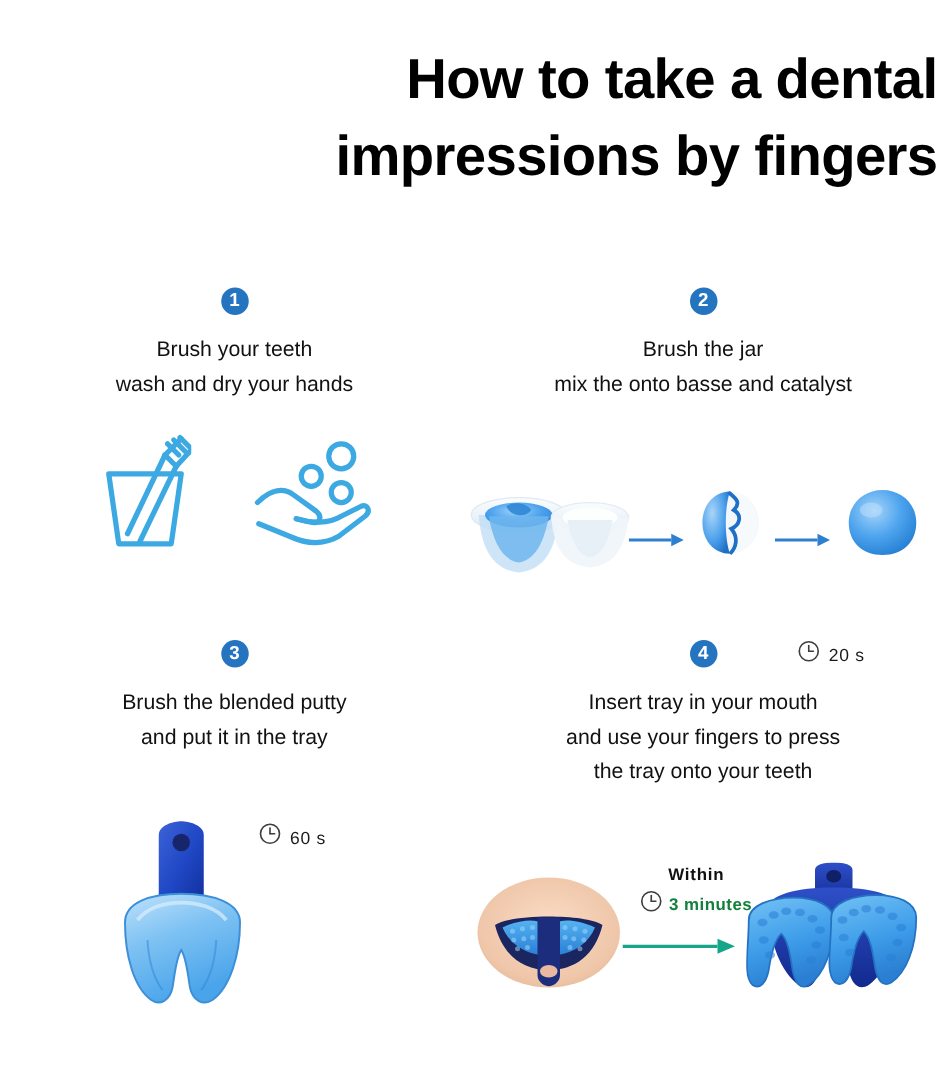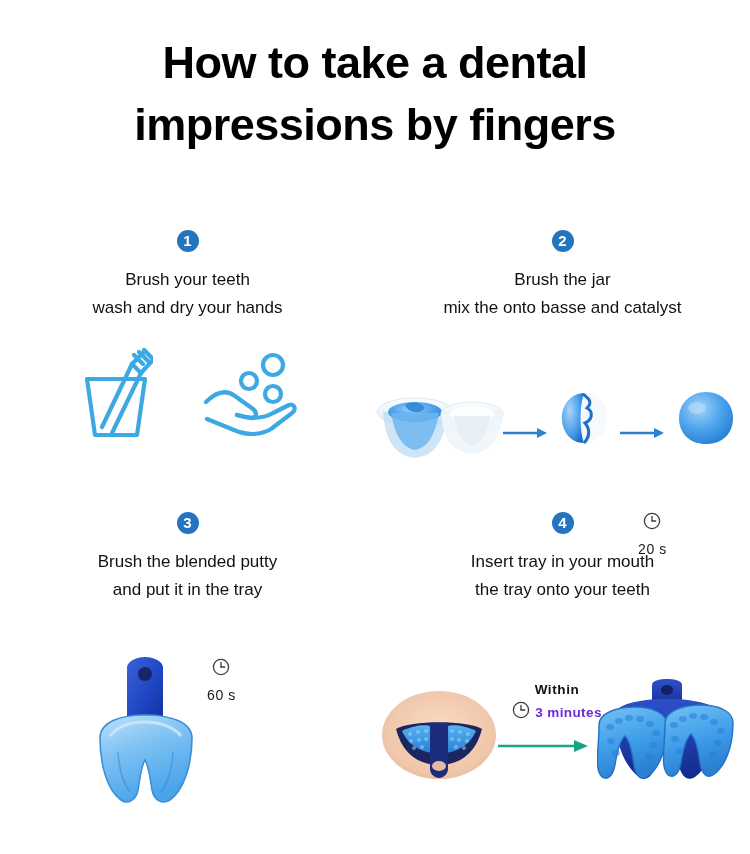--- a/index.html
+++ b/index.html
@@ -8,21 +8,21 @@
     background: #ffffff;
     font-family: "Liberation Sans", sans-serif;
     overflow: hidden;
   }
   .page { position: relative; width: 750px; height: 854px; background: #fff; }
 
   
   .title {
     position: absolute;
     top: 32px; left: 0; width: 750px;
-    text-align: center;
+    text-align: right;
     font-size: 45px;
     font-weight: bold;
     line-height: 1.38;
     letter-spacing: -0.5px;
     color: #000;
   }
   .title .l2 { display: block; }
 
   
   .step { position: absolute; }
@@ -64,34 +64,34 @@
 
   
   .s2-row {
     position: absolute; left: 0; top: 148px; width: 375px; height: 90px;
   }
   .s2-jars { position: absolute; left: 0px; top: 14px; }
   .s2-arrow1 { position: absolute; left: 128px; top: 47px; }
   .s2-ball-mixed { position: absolute; left: 182px; top: 10px; }
   .s2-arrow2 { position: absolute; left: 245px; top: 47px; }
   .s2-ball-blue { position: absolute; left: 302px; top: 12px; }
-  .s2-clock { position: absolute; left: 263px; top: 134px; flex-direction: column; }
+  .s2-clock { position: absolute; left: 263px; top: 134px; }
 
   
   .s3-art { position: absolute; left: 0; top: 136px; width: 375px; height: 180px; }
   .s3-tray { position: absolute; left: 88px; top: 8px; }
-  .s3-clock { position: absolute; left: 207px; top: 10px; flex-direction: column; }
-
-  
-  .s4-art { position: absolute; left: 0; top: 165px; width: 375px; height: 130px; }
+  .s3-clock { position: absolute; left: 207px; top: 10px; }
+
+  
+  .s4-art { position: absolute; left: 0; top: 176px; width: 375px; height: 130px; }
   .s4-mouth { position: absolute; left: 5px; top: 10px; }
   .s4-within { position: absolute; left: 117px; top: 3px; width: 130px; text-align: center;}
   .s4-within .w-top { font-size: 13.5px; font-weight: bold; letter-spacing: .6px; color:#111; }
   .s4-clockline { display:flex; align-items:center; justify-content:center; gap:5px; margin-top:3px; }
-  .s4-clockline .lbl { font-size: 13.5px; font-weight: bold; letter-spacing:.4px; color:#6d28d9; }
+  .s4-clockline .lbl { font-size: 13.5px; font-weight: bold; letter-spacing:.4px; color:#15803d; }
   .s4-arrow { position: absolute; left: 123px; top: 62px; }
   .s4-result { position: absolute; left: 222px; top: 2px; }
 </style>
 </head>
 <body>
 
 <div class="page">
 
   <div class="title">
     <span class="l1">How to take a dental</span>
@@ -276,20 +276,21 @@
         </span>
         <span class="clock-label">60 s</span>
       </span>
     </div>
   </div>
 
   <div class="step step4">
     <div class="badge">4</div>
     <div class="caption">
       <span>Insert tray in your mouth</span>
+      <span>and use your fingers to press</span>
       <span>the tray onto your teeth</span>
     </div>
 
     <div class="s4-art">
 
       <span class="s4-mouth">
         <svg width="118" height="96" viewBox="0 0 118 96">
           <defs>
             <radialGradient id="skinG" cx="50%" cy="45%" r="65%">
               <stop offset="0%" stop-color="#fadcc6"></stop>

